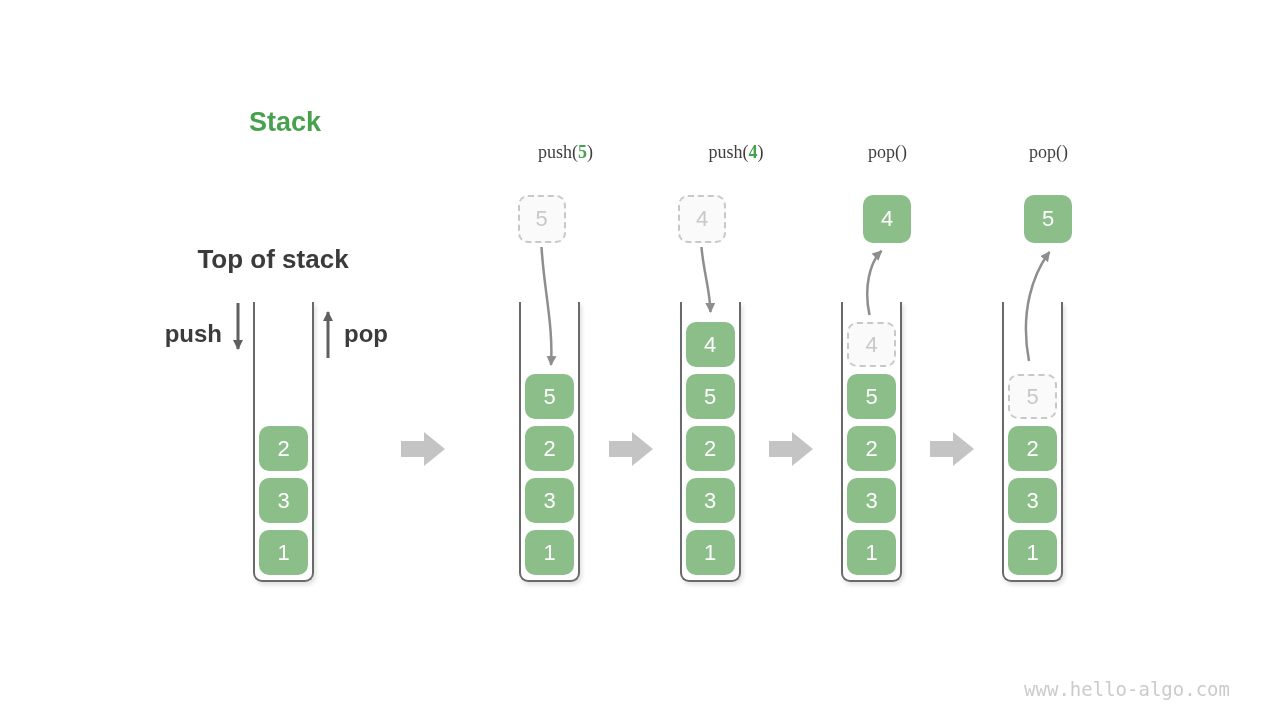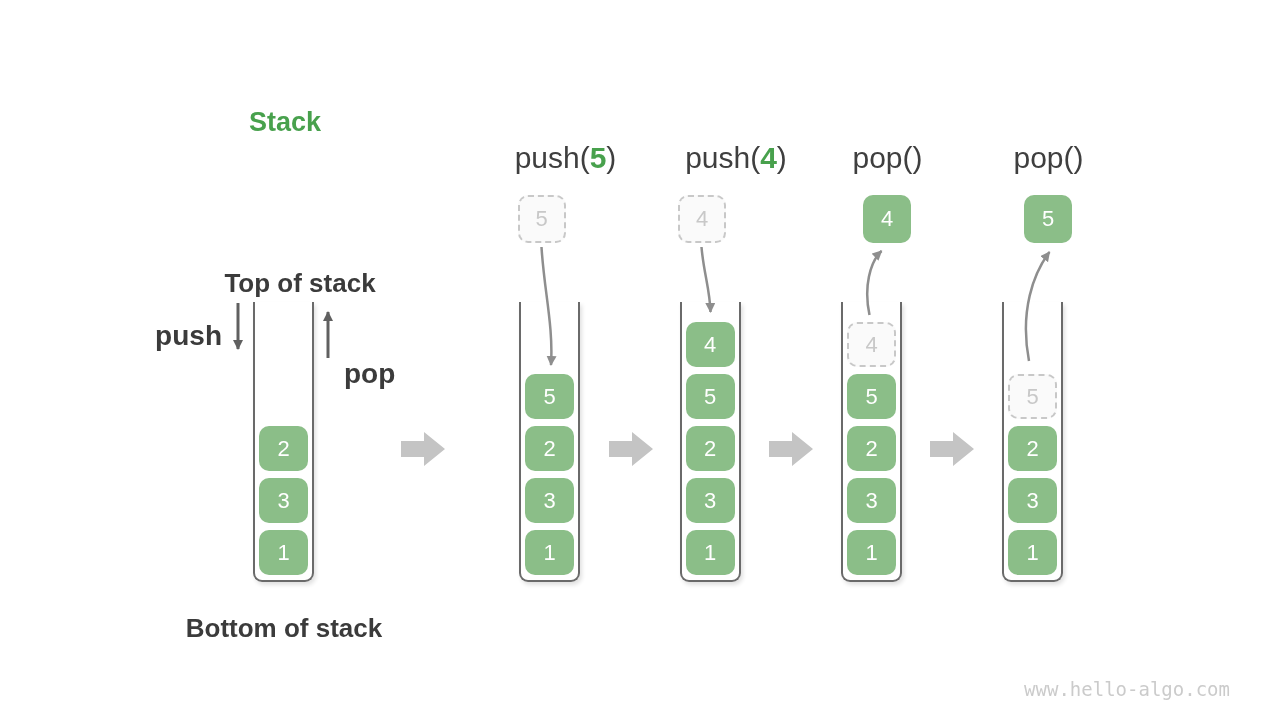--- a/index.html
+++ b/index.html
@@ -9,67 +9,66 @@
   }
   .abs{position:absolute;}
   .title{
     font-size:27px;font-weight:bold;color:#48A14D;line-height:1;
     transform:translateX(-50%);white-space:nowrap;
   }
   .lbl{
     font-size:26px;font-weight:bold;color:#3b3b3b;line-height:1;white-space:nowrap;
   }
   .lbl.center{transform:translateX(-50%);}
-  .lbl.small{font-size:28px;}
+  .lbl.small{font-size:24px;}
   .lbl.right{transform:translateX(-100%);}
   .container{
     box-sizing:border-box;width:61px;height:280px;
     border-left:2px solid #6a6a6a;border-right:2px solid #6a6a6a;border-bottom:2px solid #6a6a6a;
     border-radius:0 0 9px 9px;
     box-shadow:2px 3px 4px rgba(0,0,0,0.12);
     background:transparent;
   }
   .box{
     box-sizing:border-box;width:49px;height:45px;border-radius:10px;
     background:#8BBE88;color:#ffffff;font-size:22px;line-height:45px;
     text-align:center;
   }
   .box.floating{width:48px;height:48px;line-height:48px;}
   .box.dashed{
     background:#fafafa;border:2px dashed #c8c8c8;color:#c8c8c8;
     line-height:41px;
   }
   .box.floating.dashed{line-height:44px;}
   .op{
-    font-family:Liberation Sans, sans-serif;
-    font-size:30px;color:#3f3f3f;line-height:1;white-space:nowrap;
+    font-family:Liberation Serif, serif;
+    font-size:18px;color:#3f3f3f;line-height:1;white-space:nowrap;
     transform:translateX(-50%);
     text-align:right;
   }
   .op .green{color:#48A14D;font-weight:bold;}
   .watermark{
     font-family:"DejaVu Sans Mono","Liberation Mono",monospace;
     font-size:19px;color:#cbcbcb;right:50px;top:680px;line-height:1;
   }
   svg#overlay{position:absolute;left:0;top:0;pointer-events:none;}
 </style>
 </head>
 <body>
 
 <div class="canvas">
 
   <div class="abs title" style="left:285px;top:109px;">Stack</div>
 
-  <div class="abs lbl center" style="left:300px;top:246px;margin-top:24px;">Top of stack</div>
+  <div class="abs lbl center" style="left:273px;top:246px;">Top of stack</div>
 
-  <div class="abs lbl center" style="left:284px;top:615px;">Bottom of stack</div>
 
   <div class="abs lbl small right" style="left:222px;top:322px;">push</div>
 
-  <div class="abs lbl small" style="left:344px;top:322px;margin-top:38px;">pop</div>
+  <div class="abs lbl small" style="left:344px;top:322px;">pop</div>
 
   <svg id="overlay" width="1280" height="720">
     <defs>
       <marker id="ah-gray" markerUnits="userSpaceOnUse" markerWidth="14" markerHeight="14" refX="9" refY="5" orient="auto">
         <path d="M0,0 L10,5 L0,10 z" fill="#8e8e8e"></path>
       </marker>
       <marker id="ah-dark" markerUnits="userSpaceOnUse" markerWidth="14" markerHeight="14" refX="9" refY="5" orient="auto">
         <path d="M0,0 L10,5 L0,10 z" fill="#606060"></path>
       </marker>
     </defs>

